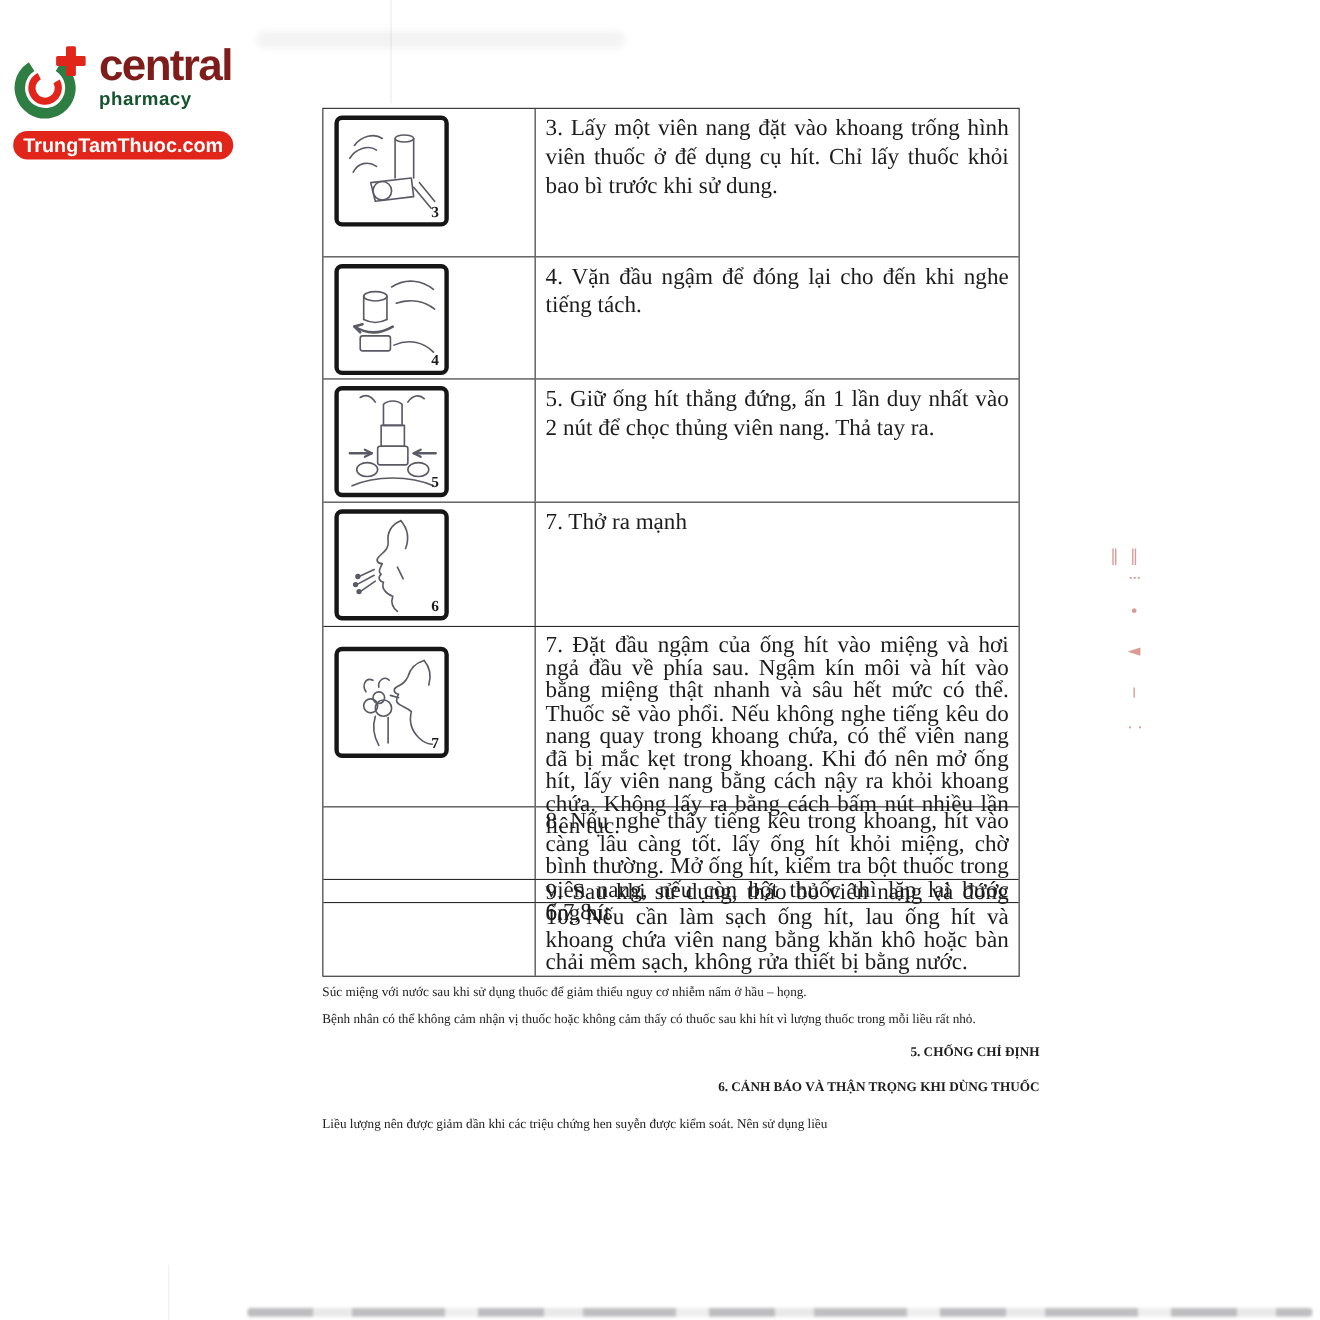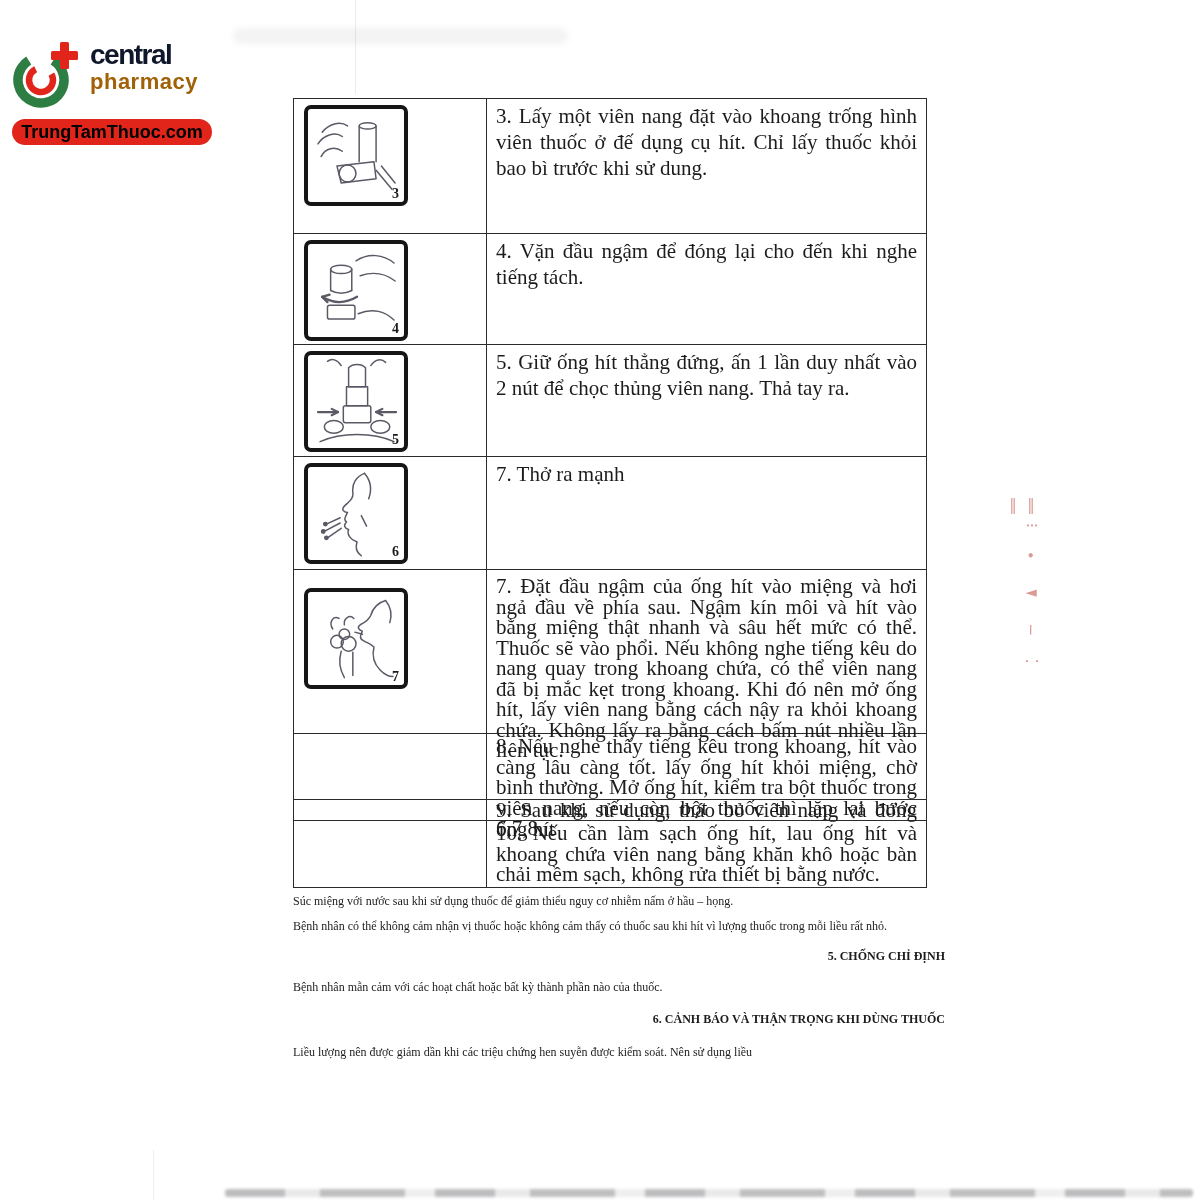--- a/index.html
+++ b/index.html
@@ -5,26 +5,26 @@
   html,body{margin:0;padding:0;}
   body{
     width:1200px;height:1200px;background:#ffffff;position:relative;
     font-family:"Liberation Serif", serif;color:#1c1c1c;overflow:hidden;
   }
   
   .logo{position:absolute;left:12px;top:34px;width:212px;}
   .logo-row{display:flex;align-items:flex-start;}
   .logo-mark{width:66px;height:70px;flex:0 0 66px;margin-top:6px;}
   .logo-text{margin-left:12px;margin-top:8px;}
-  .brand{font-family:"Liberation Sans",sans-serif;font-weight:bold;font-size:28px;
-         line-height:0.9;color:#0f172a;letter-spacing:-1.5px;}
-  .brand-sub{font-family:"Liberation Sans",sans-serif;font-weight:bold;font-size:22px;
-         color:#a16207;letter-spacing:0.5px;margin-top:2px;}
+  .brand{font-family:"Liberation Sans",sans-serif;font-weight:bold;font-size:40px;
+         line-height:0.9;color:#7f1d1d;letter-spacing:-1.5px;}
+  .brand-sub{font-family:"Liberation Sans",sans-serif;font-weight:bold;font-size:17px;
+         color:#14532d;letter-spacing:0.5px;margin-top:2px;}
   .site-pill{margin-top:9px;width:200px;height:26px;background:#e1251b;border-radius:13px;
-         color:#000000;font-family:"Liberation Sans",sans-serif;font-weight:bold;font-size:18px;
+         color:#ffffff;font-family:"Liberation Sans",sans-serif;font-weight:bold;font-size:18px;
          text-align:center;line-height:26px;}
   
   .doc-table{position:absolute;left:293px;top:98px;width:634px;border:1px solid #2b2b2b;
          box-sizing:border-box;background:#fff;}
   .trow{display:flex;box-sizing:border-box;}
   .trow + .trow{border-top:1px solid #2b2b2b;}
   .cell-img{flex:0 0 193px;width:193px;border-right:1px solid #2b2b2b;box-sizing:border-box;
          position:relative;}
   .cell-text{flex:1;padding:4px 9px 0 9px;font-size:21px;text-align:justify;}
   .lh-wide{line-height:26px;}
@@ -216,18 +216,17 @@
       <div class="cell-img"></div>
       <div class="cell-text lh-tight" style="padding-top:2px;">10. Nếu cần làm sạch ống hít, lau ống hít và khoang chứa viên nang bằng khăn khô hoặc bàn chải mềm sạch, không rửa thiết bị bằng nước.</div>
     </div>
 
   </div>
 
   <div class="bodytext">
     <p>Súc miệng với nước sau khi sử dụng thuốc để giảm thiểu nguy cơ nhiễm nấm ở hầu – họng.</p>
     <p>Bệnh nhân có thể không cảm nhận vị thuốc hoặc không cảm thấy có thuốc sau khi hít vì lượng thuốc trong mỗi liều rất nhỏ.</p>
     <p class="bt-h m5">5. CHỐNG CHỈ ĐỊNH</p>
-    <p class="m6">Bệnh nhân mẫn cảm với các hoạt chất hoặc bất kỳ thành phần nào của thuốc.</p>
     <p class="bt-h m7">6. CẢNH BÁO VÀ THẬN TRỌNG KHI DÙNG THUỐC</p>
     <p class="m8">Liều lượng nên được giảm dần khi các triệu chứng hen suyễn được kiểm soát. Nên sử dụng liều</p>
   </div>
 
 </div>
 
 </body></html>

